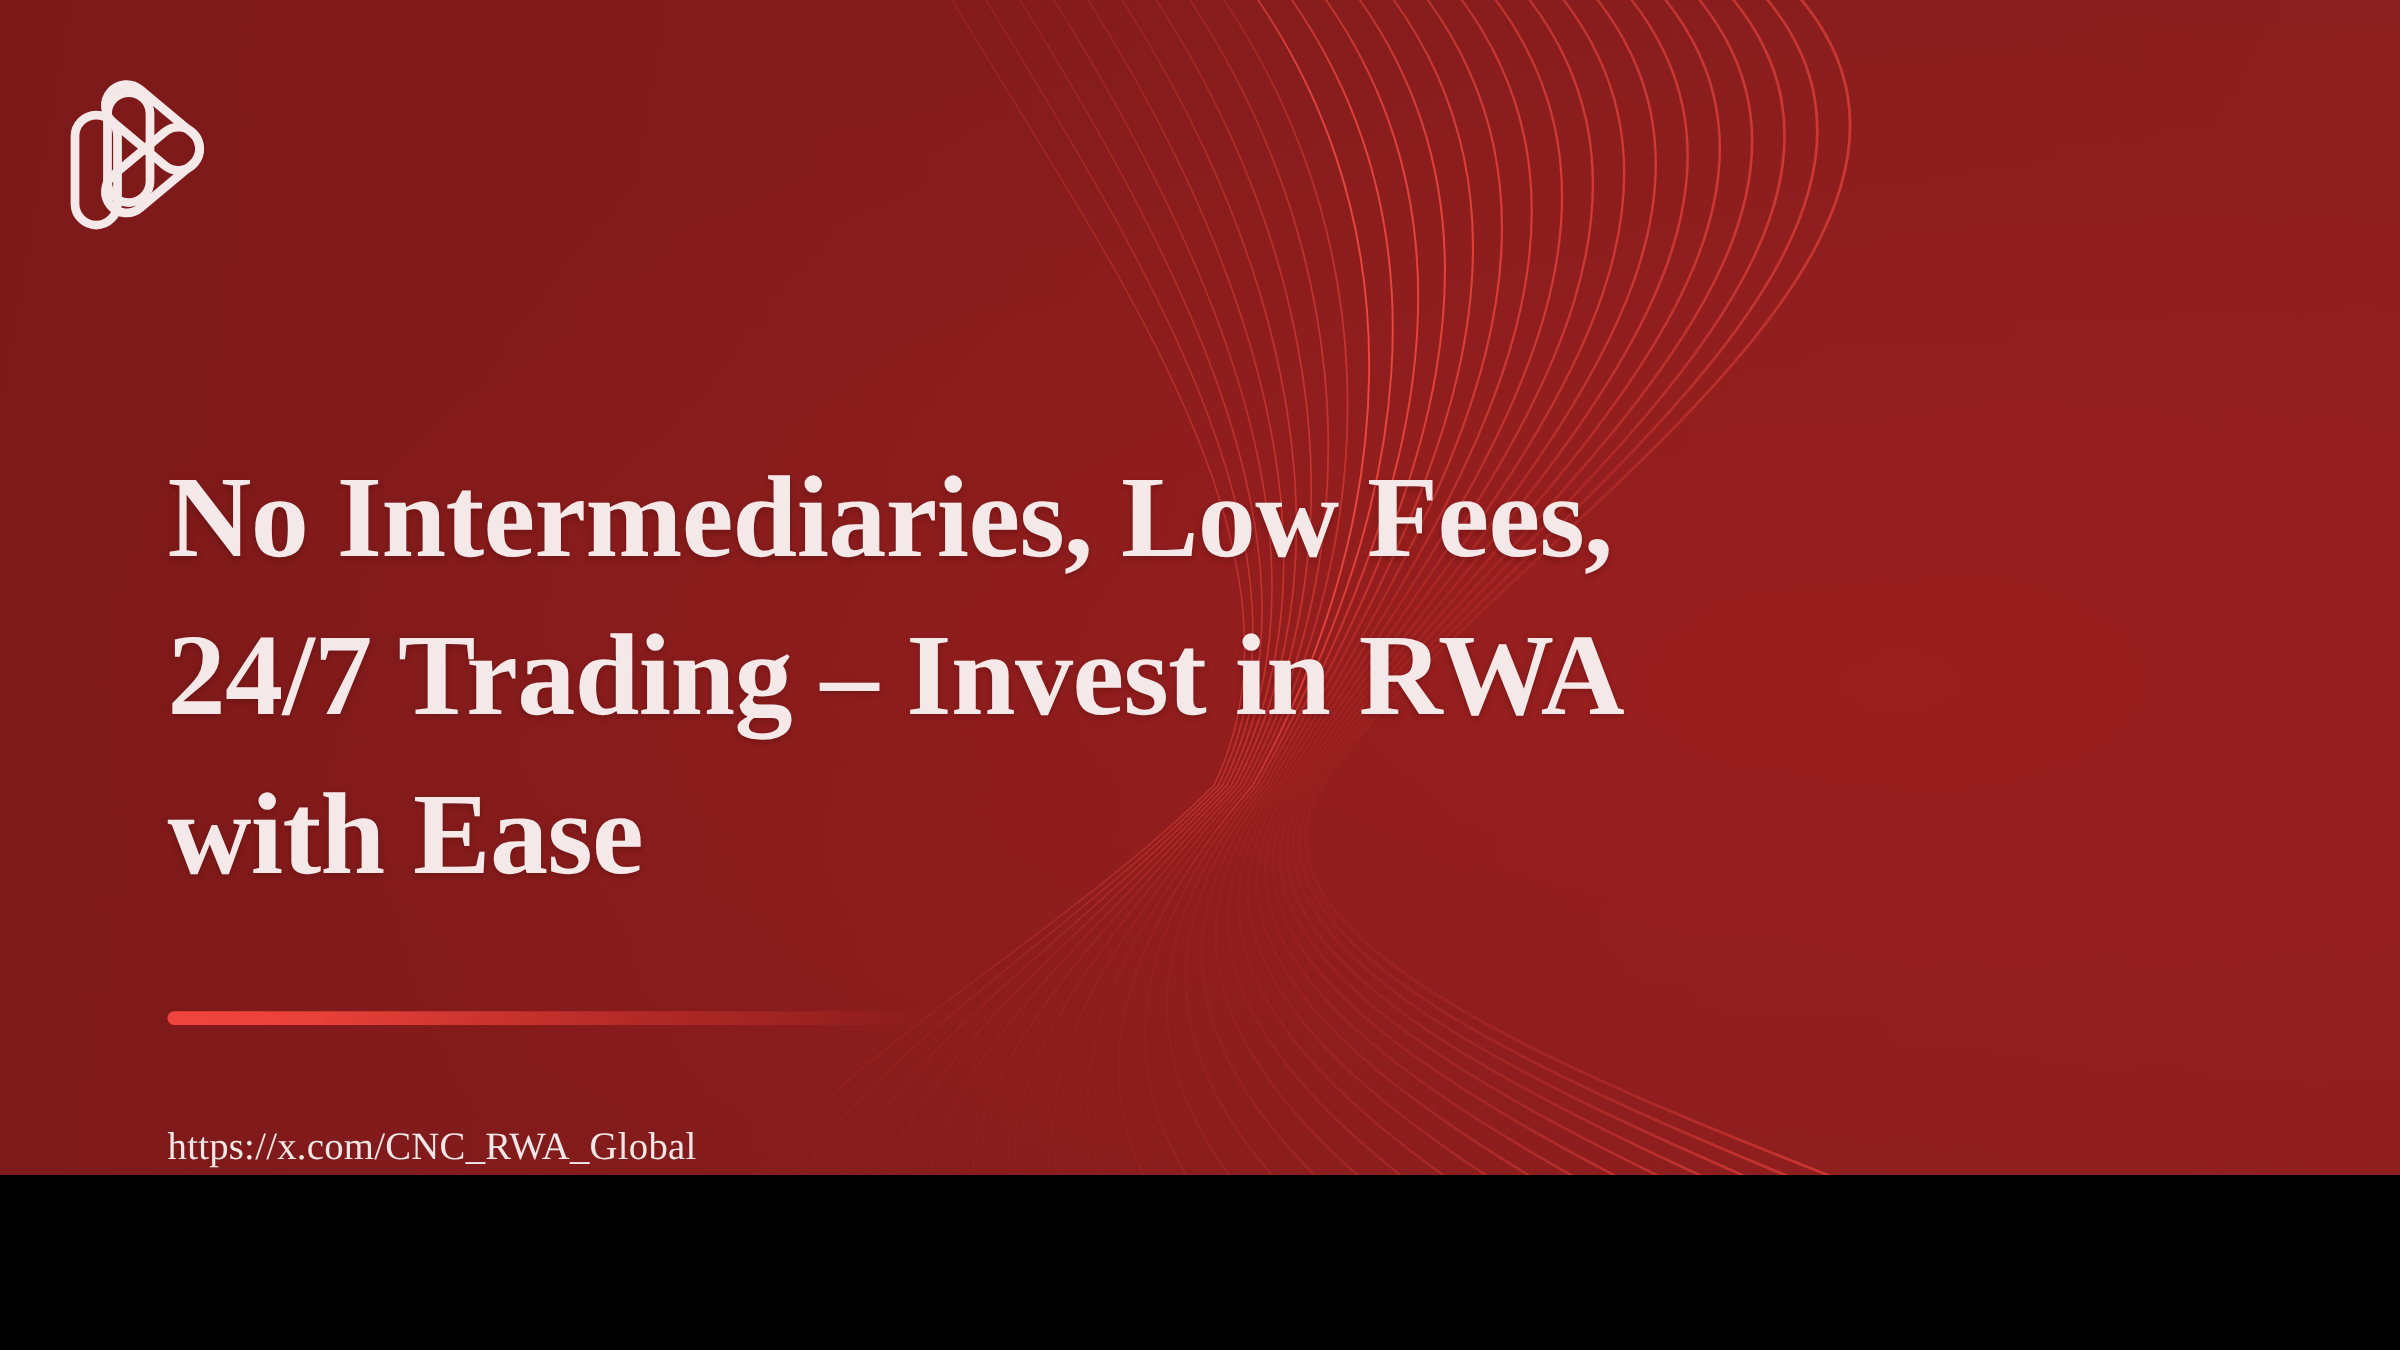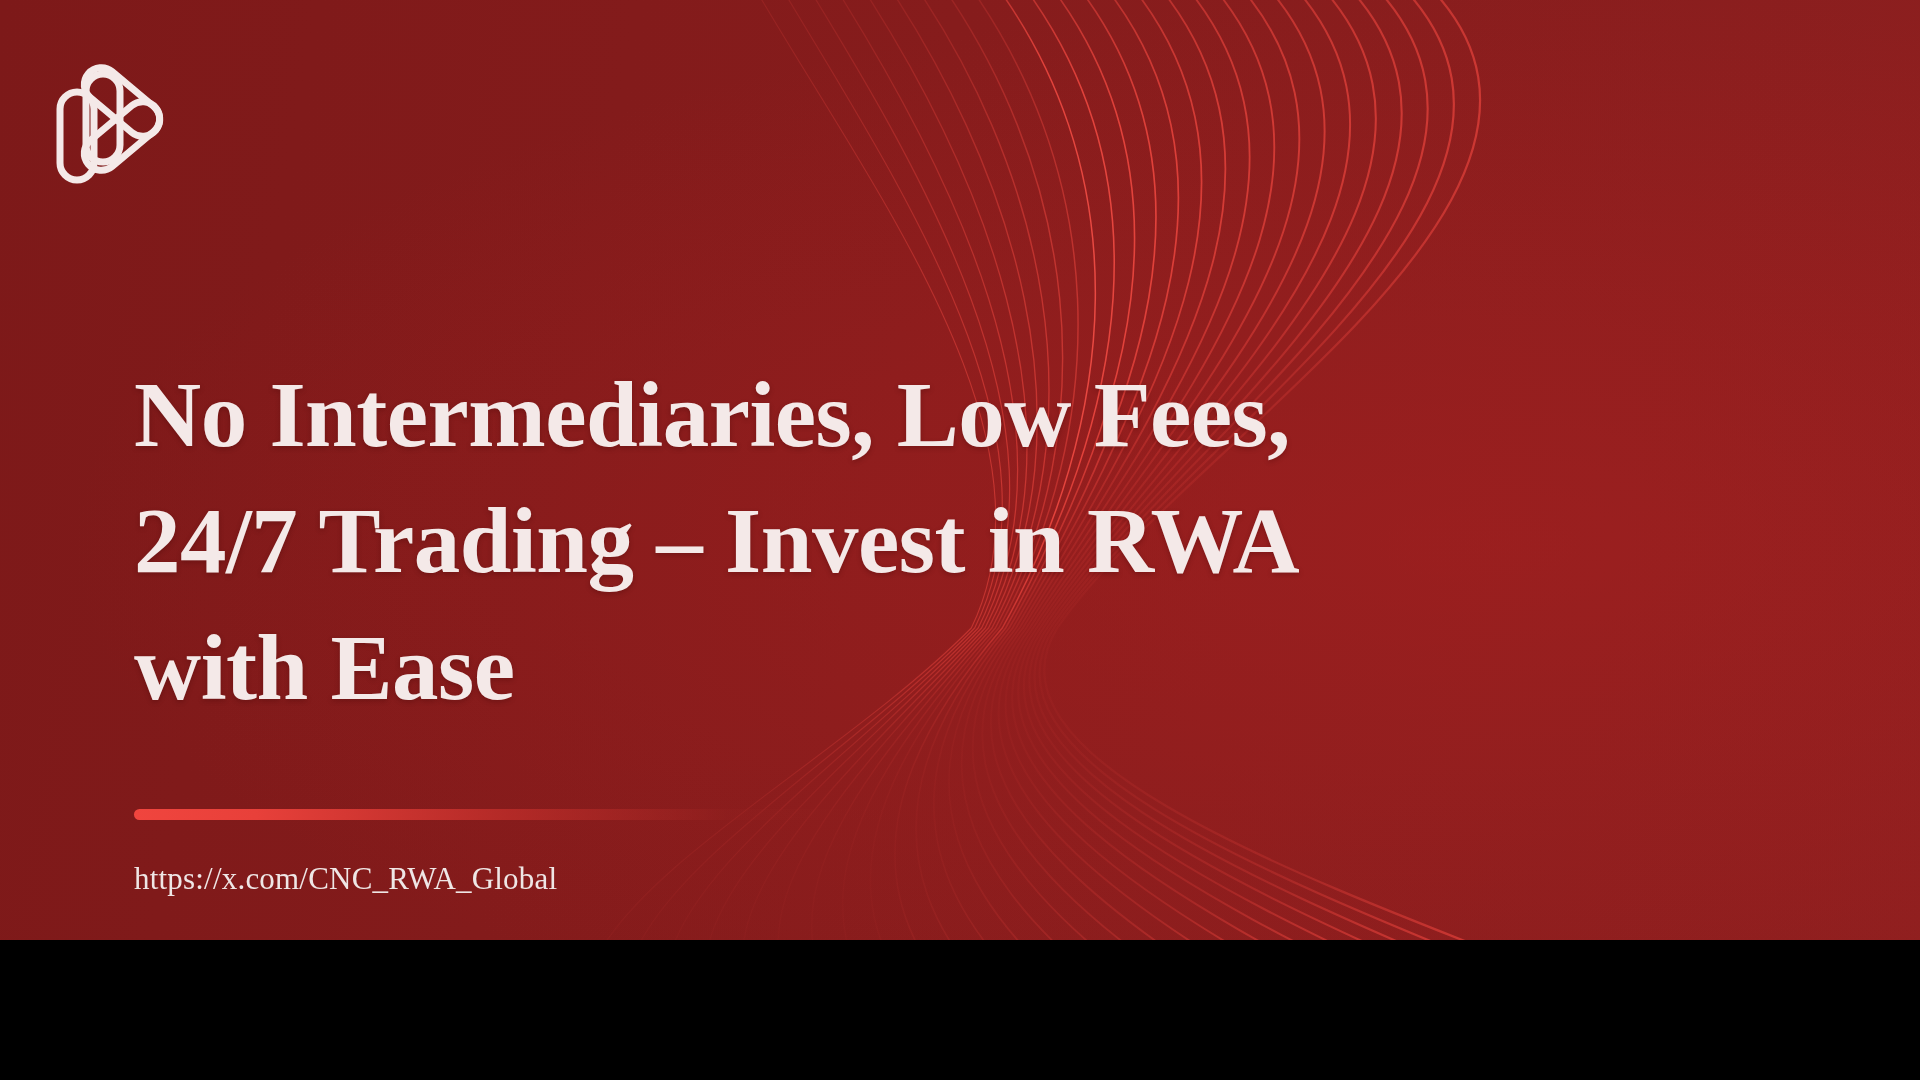--- a/index.html
+++ b/index.html
@@ -66,21 +66,21 @@
 
   .divider {
     margin-top: 78px;
     width: 760px;
     height: 11px;
     border-radius: 6px;
     background: linear-gradient(90deg, #F0453E 0%, #E8403A 16%, rgba(199,48,44,0.72) 48%, rgba(150,34,32,0.25) 78%, rgba(133,27,27,0.0) 100%);
   }
 
   .url {
-    margin-top: 40px;
+    margin-top: 78px;
     color: #EFE6E5;
     font-size: 31px;
     font-weight: 400;
     letter-spacing: 0.2px;
     line-height: 1.2;
   }
 </style>
 </head>
 <body>
 

